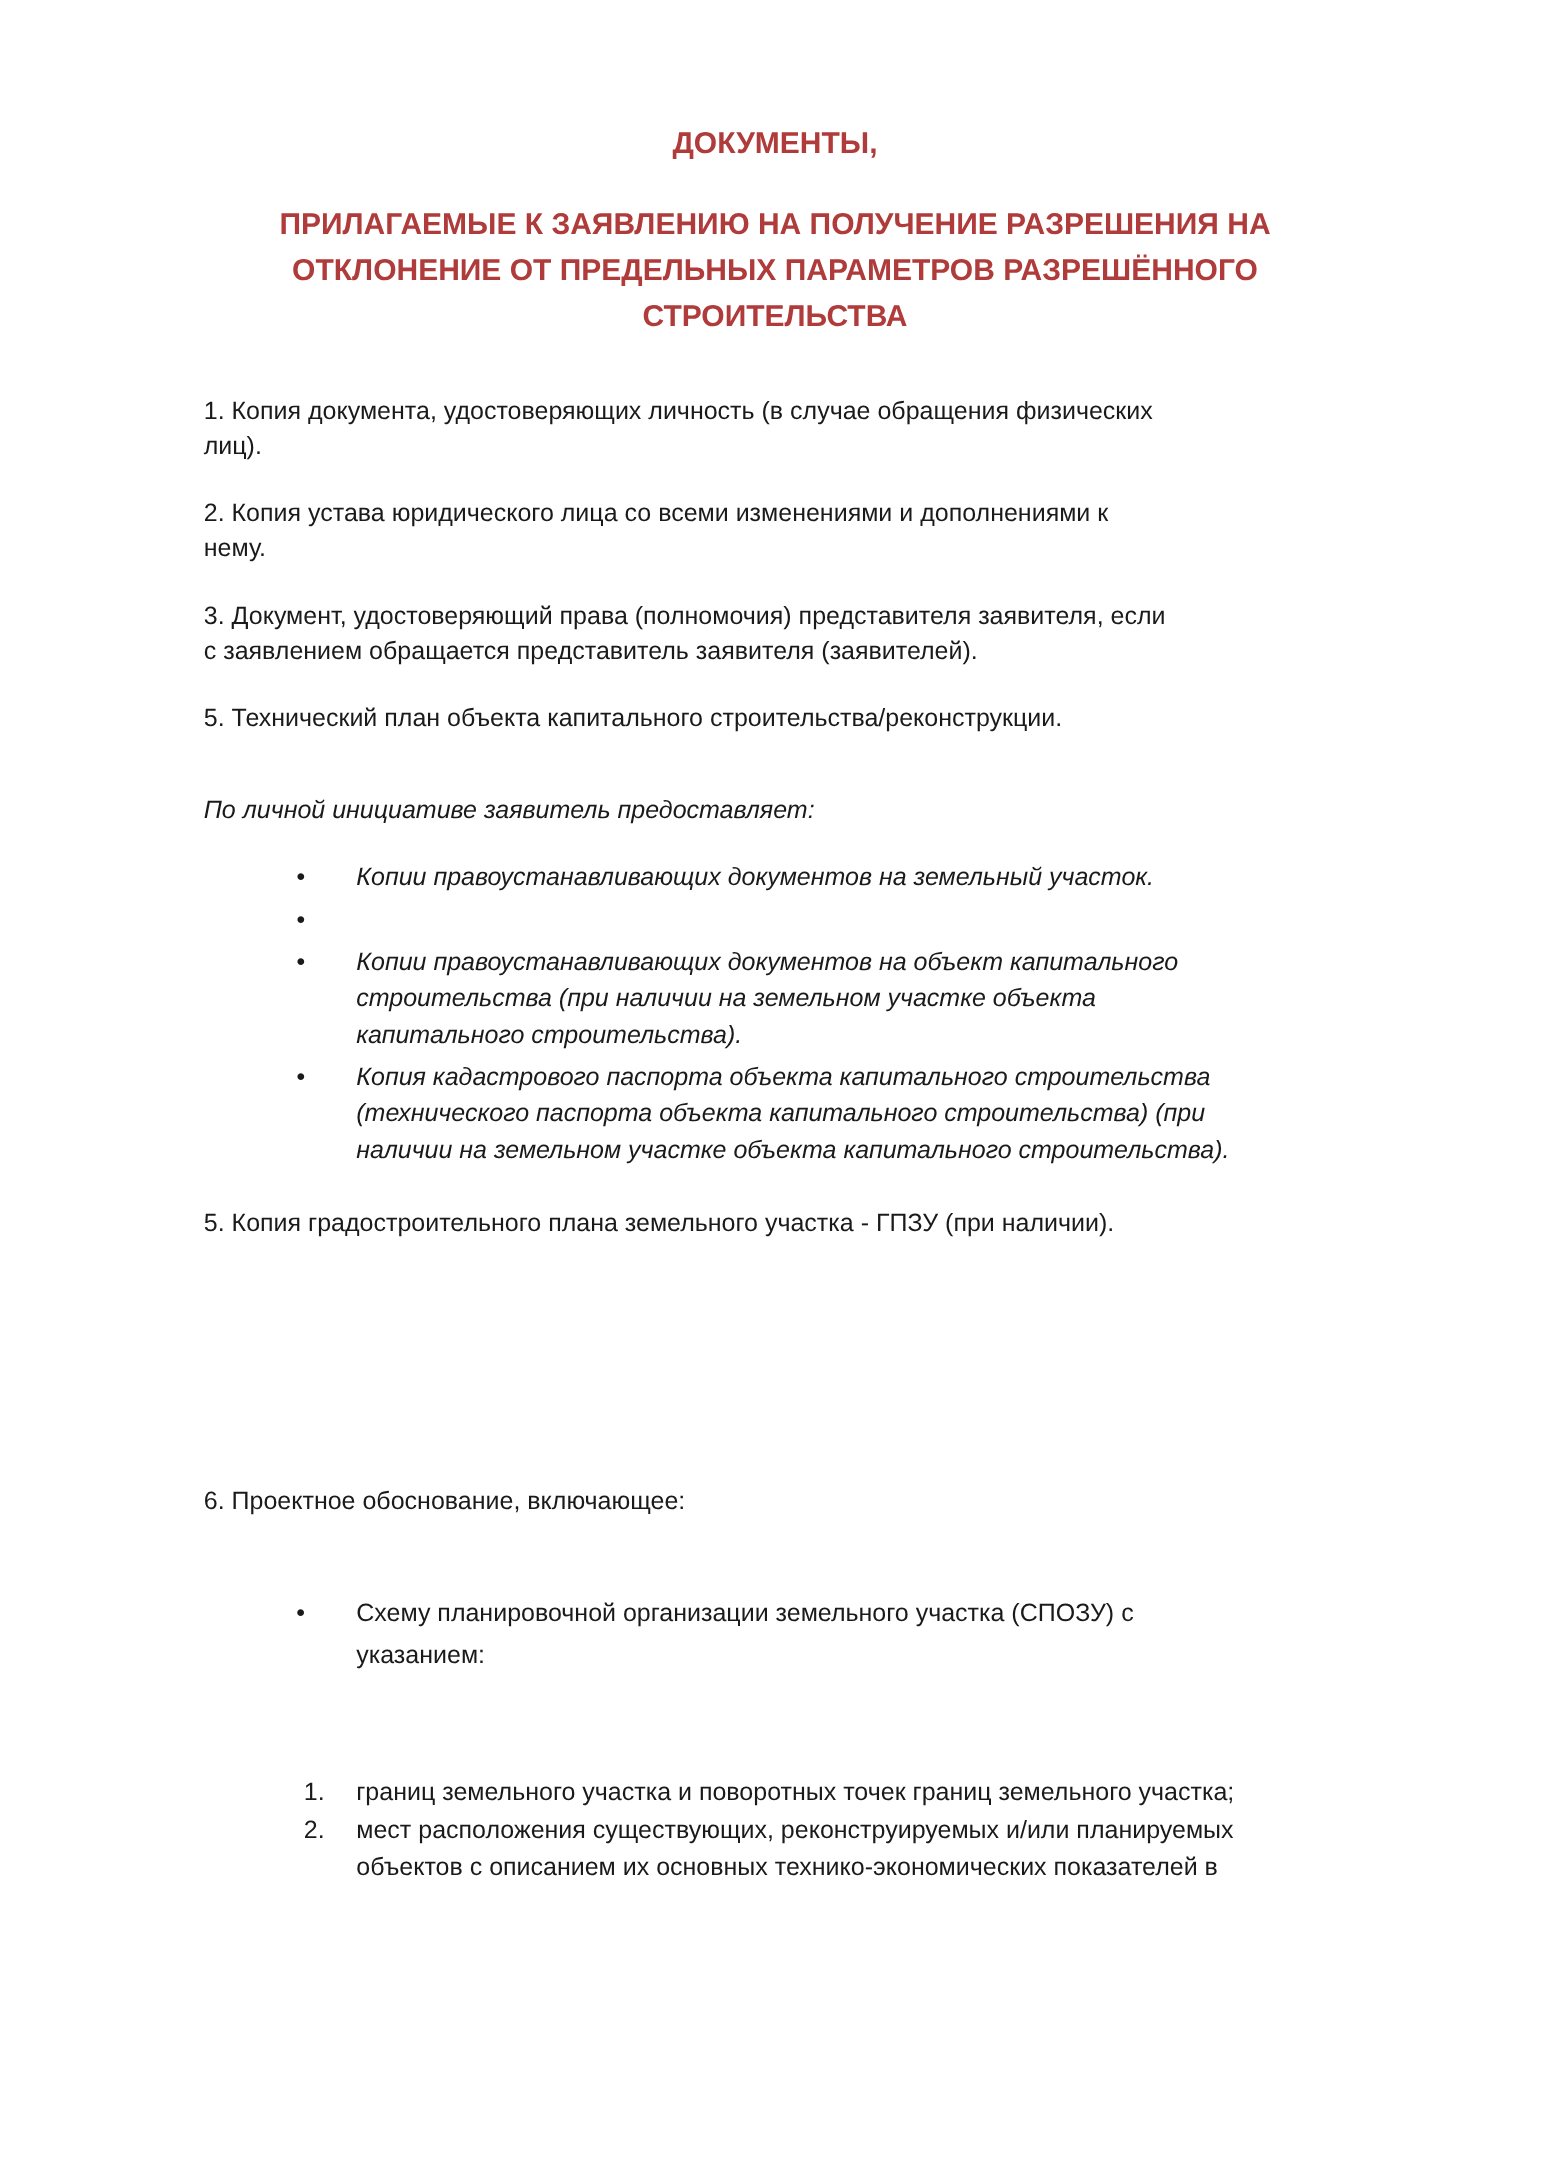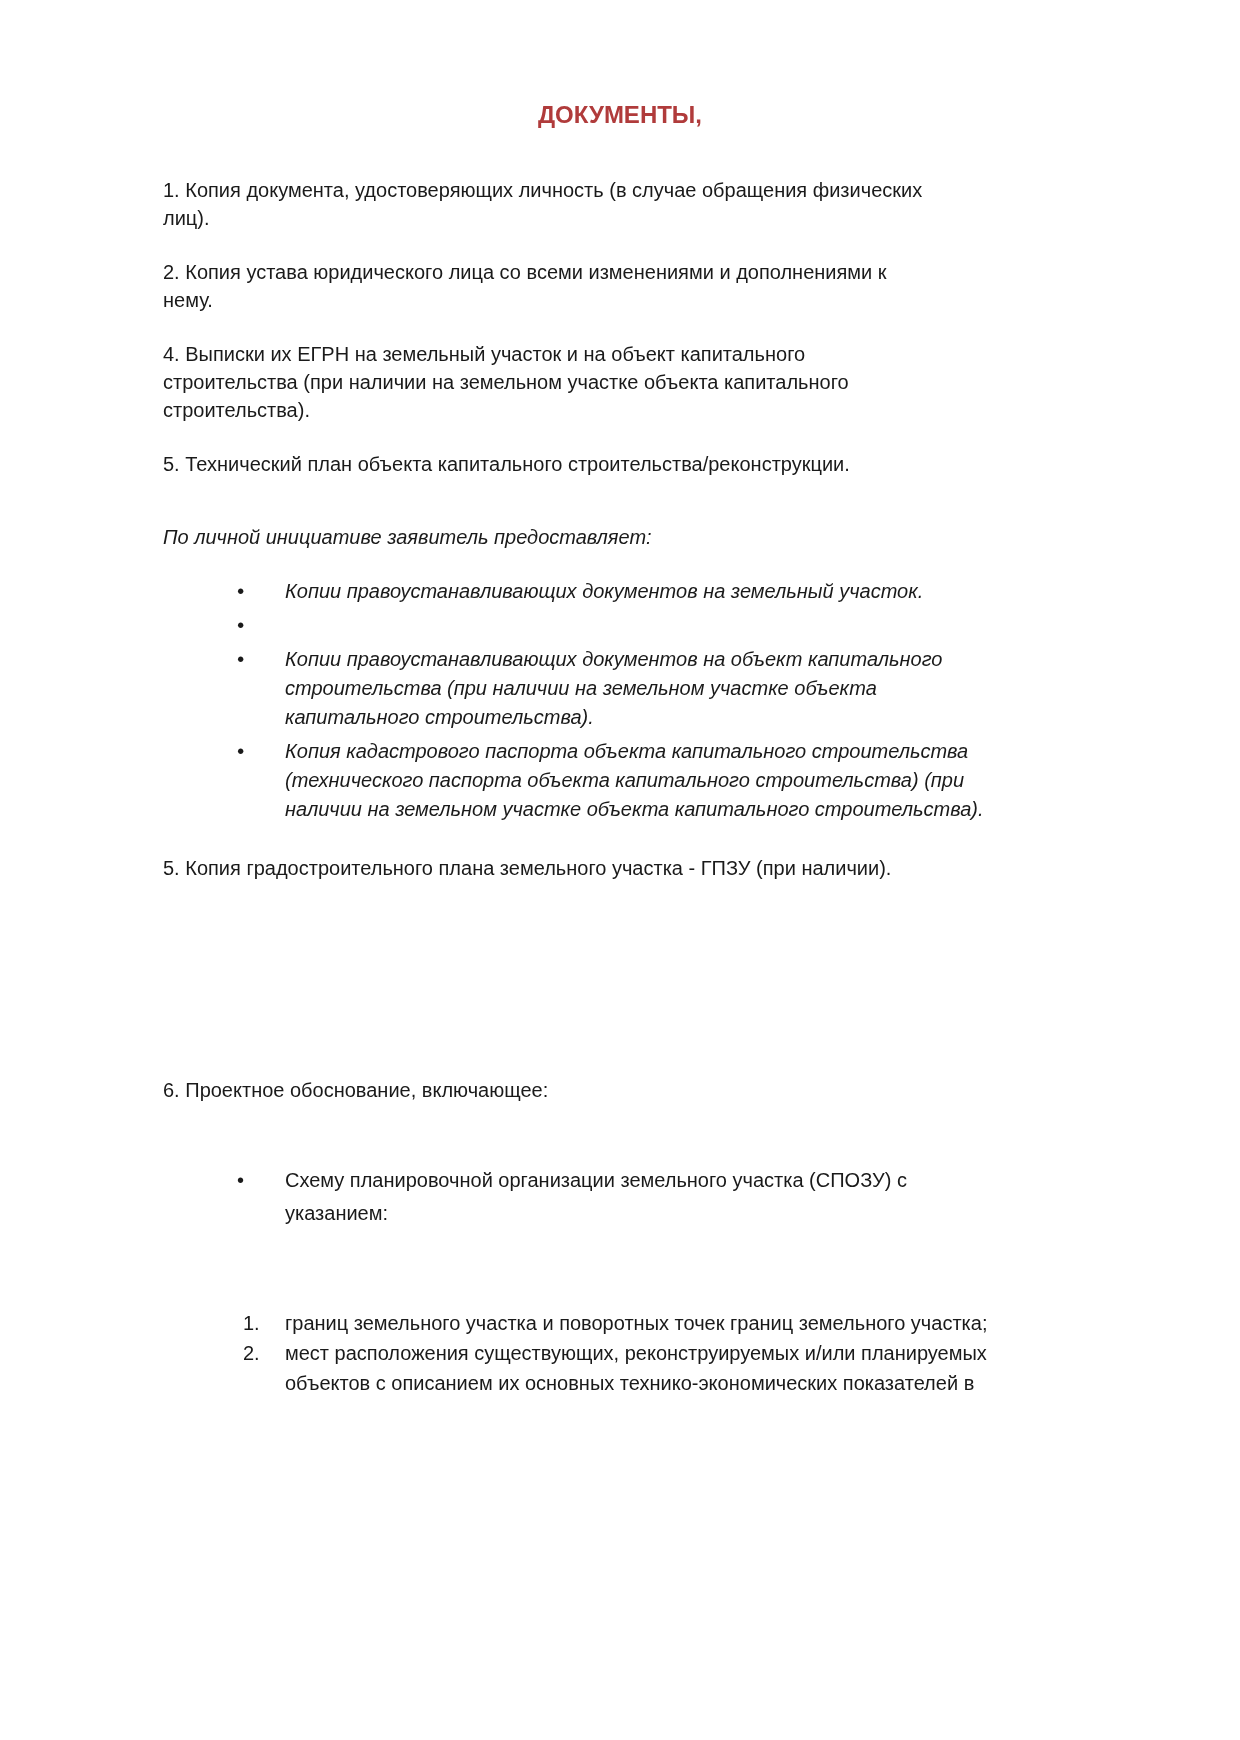--- a/index.html
+++ b/index.html
@@ -102,31 +102,33 @@
   }
 </style>
 </head>
 <body>
 
 <div class="page">
   <div class="content">
 
     <h1 class="doc-title">ДОКУМЕНТЫ,</h1>
 
+    <h2 class="doc-subtitle">ПРИЛАГАЕМЫЕ К ЗАЯВЛЕНИЮ НА ПОЛУЧЕНИЕ РАЗРЕШЕНИЯ НА
+ОТКЛОНЕНИЕ ОТ ПРЕДЕЛЬНЫХ ПАРАМЕТРОВ РАЗРЕШЁННОГО
+СТРОИТЕЛЬСТВА</h2>
 
     <p class="para first">1. Копия документа, удостоверяющих личность (в случае обращения физических
 лиц).</p>
 
     <p class="para">2. Копия устава юридического лица со всеми изменениями и дополнениями к
 нему.</p>
 
+    <p class="para">3. Документ, удостоверяющий права (полномочия) представителя заявителя, если
+с заявлением обращается представитель заявителя (заявителей).</p>
 
-    <p class="para">4. Выписки их ЕГРН на земельный участок и на объект капитального
-строительства (при наличии на земельном участке объекта капитального
-строительства).</p>
 
     <p class="para">5. Технический план объекта капитального строительства/реконструкции.</p>
 
     <p class="para italic">По личной инициативе заявитель предоставляет:</p>
 
     <ul class="doc-list italic">
       <li>
         <span class="marker">•</span>
         <span class="item-text">Копии правоустанавливающих документов на земельный участок.</span>
       </li>

